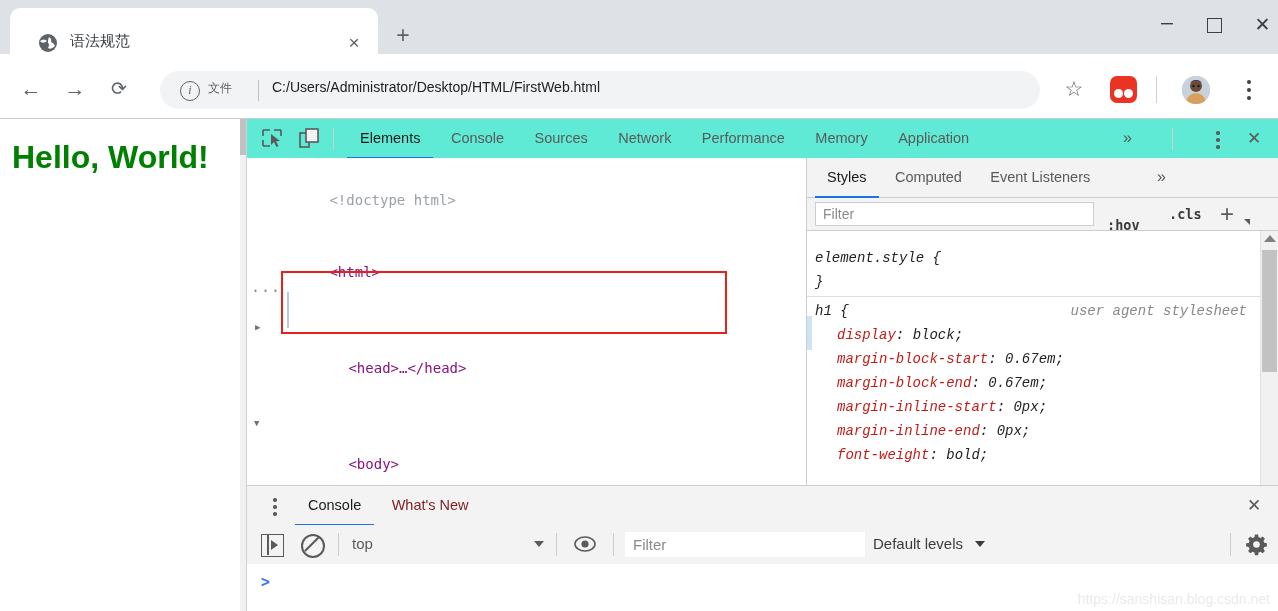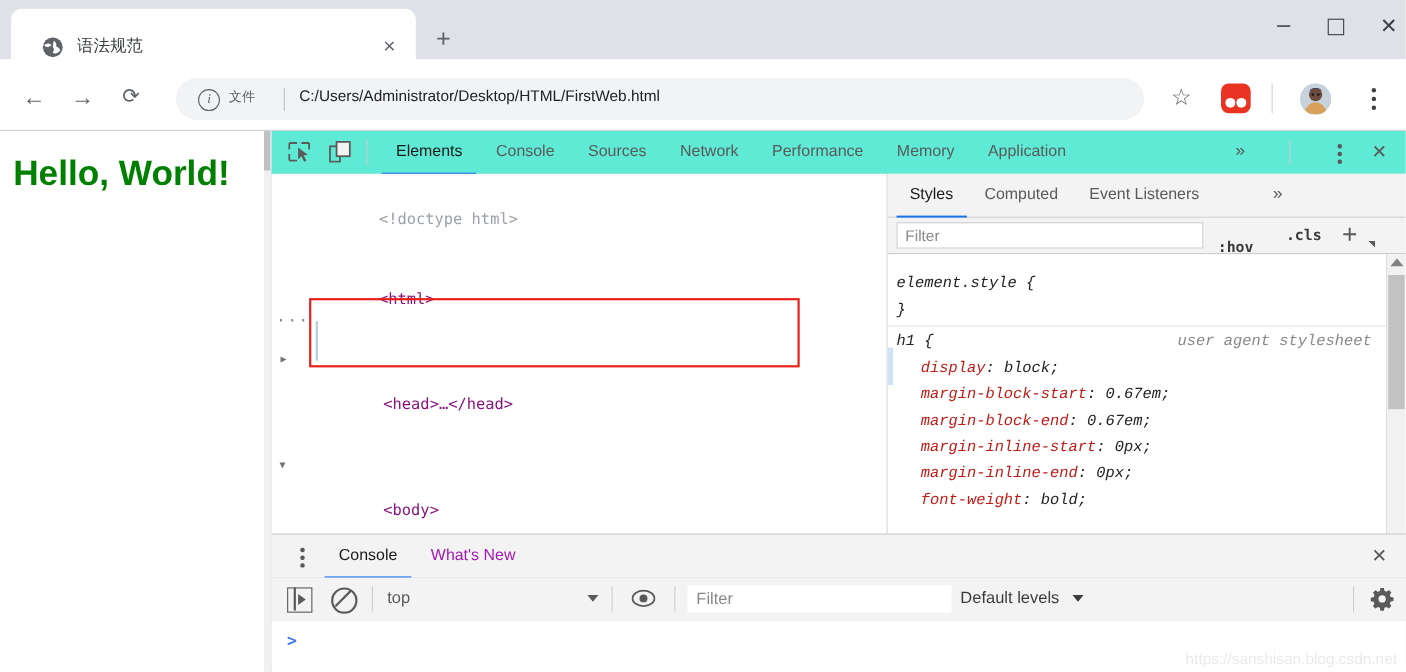--- a/index.html
+++ b/index.html
@@ -150,21 +150,21 @@
     position:absolute; left:996px; top:8px; width:22px; height:23px;
     color:#5a5a5a; font-size:17px; line-height:23px; text-align:center; cursor:pointer;
   }
 
   
   .dom-pane {
     position:absolute; left:0; top:39px; width:559px; height:406px;
     background:#fff; border-right:1px solid #cdcdcd; overflow:hidden;
     font-family:"DejaVu Sans Mono", monospace; font-size:14px; line-height:24px;
   }
-  .dom-line { position:relative; white-space:pre; padding-left:30px; color:#222; }
+  .dom-line { position:relative; white-space:pre; padding-left:15px; color:#222; }
   .t-gray { color:#9aa0a6; }
   .t-tag { color:#881280; }
   .t-comment { color:#236e25; }
   .arrow { position:absolute; left:7px; color:#727272; font-size:9px; }
   .arrow.r { left:8px; }
   .dots-badge {
     position:absolute; left:4px; top:121px; color:#8a8a8a; font-size:15px;
     letter-spacing:1px; line-height:24px;
   }
   .redbox {
@@ -236,21 +236,21 @@
   .sp-leftmark { position:absolute; left:0; top:158px; width:5px; height:34px; background:#cfe3f7; }
   .drawer-tabs {
     position:absolute; left:247px; top:485px; width:1031px; height:39px;
     background:#f3f3f3; border-top:1px solid #cdcdcd; border-bottom:1px solid #cdcdcd;
   }
   .dw-kebab { position:absolute; left:18px; top:8px; width:20px; height:23px; cursor:pointer; }
   .dw-kebab i { display:block; width:3.5px; height:3.5px; border-radius:50%; background:#5a5a5a; margin:0 auto 3.5px auto; }
   .dw-kebab i:first-child { margin-top:4px; }
   .dw-tab {
     display:inline-block; margin-left:0; padding:0 13px; height:38px; line-height:39px;
-    font-size:14.5px; color:#a21caf; cursor:pointer; vertical-align:top;
+    font-size:14.5px; color:#7f1d1d; cursor:pointer; vertical-align:top;
   }
   .dw-tablist { position:absolute; left:48px; top:0; }
   .dw-tab.active { color:#1a1a1a; border-bottom:2px solid #1a73e8; }
   .dw-close {
     position:absolute; left:996px; top:8px; width:22px; height:23px;
     color:#5a5a5a; font-size:17px; line-height:23px; text-align:center; cursor:pointer;
   }
 
   .console-toolbar {
     position:absolute; left:247px; top:525px; width:1031px; height:39px;

